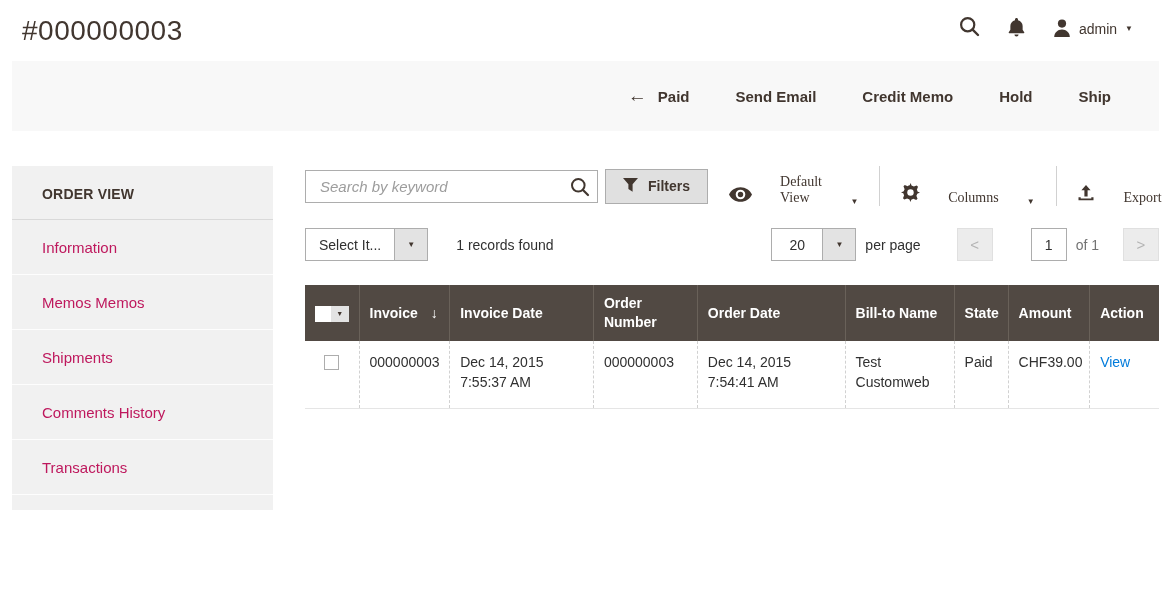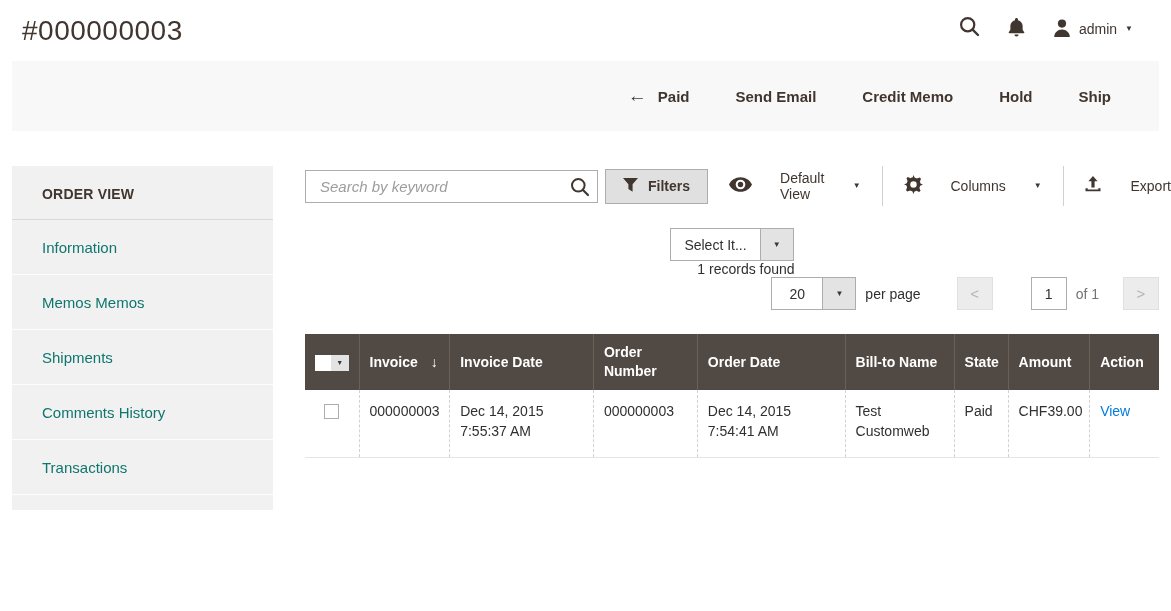--- a/index.html
+++ b/index.html
@@ -26,39 +26,39 @@
     gap:46px; padding-right:48px;
   }
   .action-btn { background:none; border:none; padding:0; font-size:15px; font-weight:700; color:#41362f; display:flex; align-items:center; gap:11px; }
   .back-arrow { font-size:19px; font-weight:400; line-height:1; position:relative; top:-1px; }
 
   
   .content { display:flex; align-items:flex-start; margin:35px 12px 0 12px; }
 
   .sidebar { width:261px; flex-shrink:0; background:#f1f1f1; padding-bottom:15px; }
   .sidebar-title { font-size:14px; font-weight:700; padding:20px 0 17px 30px; border-bottom:1px solid #d9d9d9; letter-spacing:.2px; }
-  .side-item { font-size:15px; color:#0f766e; padding:19px 0 18px 30px; border-bottom:1px solid rgba(255,255,255,.85); cursor:pointer; }
+  .side-item { font-size:15px; color:#be185d; padding:19px 0 18px 30px; border-bottom:1px solid rgba(255,255,255,.85); cursor:pointer; }
   .side-item.active { background:#fff; border-left:4px solid #eb5202; padding-left:26px; font-weight:700; color:#41362f; }
 
   .main { flex:1; margin-left:32px; min-width:0; }
 
   
   .toolbar-row1 { display:flex; align-items:center; }
   .search-box { position:relative; width:293px; flex-shrink:0; }
   .search-box input { width:100%; height:33px; border:1px solid #adadad; padding:0 42px 0 14px; font-size:15px; color:#0f172a; font-family:Liberation Sans, sans-serif; }
   .search-box input::placeholder { font-style:italic; color:#9d9d9d; }
   .search-btn { position:absolute; right:6px; top:5px; background:none; border:none; padding:2px; }
   .filters-btn { margin-left:7px; height:35px; padding:0 17px; background:#e0e0e0; border:1px solid #adadad; font-size:14px; font-weight:700; color:#41362f; display:flex; align-items:center; gap:10px; }
   .view-controls { margin-left:auto; display:flex; align-items:center; }
-  .vc-group { display:flex; align-items:center; gap:28px; padding:0 21px; font-size:14px; color:#41362f; cursor:pointer; height:40px; }
+  .vc-group { display:flex; align-items:flex-end; gap:28px; padding:0 21px; font-size:14px; color:#41362f; cursor:pointer; height:40px;font-family:Liberation Serif, serif; }
   .vc-group:last-child { padding-right:8px; }
   .vc-divider { width:1px; height:40px; background:#d1d1d1; }
 
   
-  .toolbar-row2 { display:flex; align-items:center; margin-top:22px;flex-direction:column; }
+  .toolbar-row2 { display:flex; align-items:center; margin-top:22px; }
   .split-btn { display:inline-flex; height:33px; cursor:pointer; }
   .split-main { border:1px solid #adadad; background:#fff; padding:0 13px; display:flex; align-items:center; font-size:14px; color:#303030; min-width:80px; justify-content:center; }
   .split-caret { width:33px; border:1px solid #adadad; border-left:none; background:#e3e3e3; display:flex; align-items:center; justify-content:center; }
   .records { margin-left:28px; font-size:14px; color:#303030; }
   .paging { margin-left:auto; display:flex; align-items:center; }
   .pp-label { margin-left:9px; font-size:14px; color:#303030; }
   .page-btn { width:36px; height:33px; margin-left:36px; background:#ececec; border:1px solid #e0e0e0; color:#b3b3b3; font-size:15px; display:flex; align-items:center; justify-content:center; }
   .page-input { width:36px; height:33px; margin-left:38px; border:1px solid #adadad; text-align:center; font-size:14px; color:#303030; font-family:"Liberation Sans",sans-serif; }
   .of-label { margin-left:9px; font-size:14px; color:#737373; }
   .page-next { margin-left:24px; }

